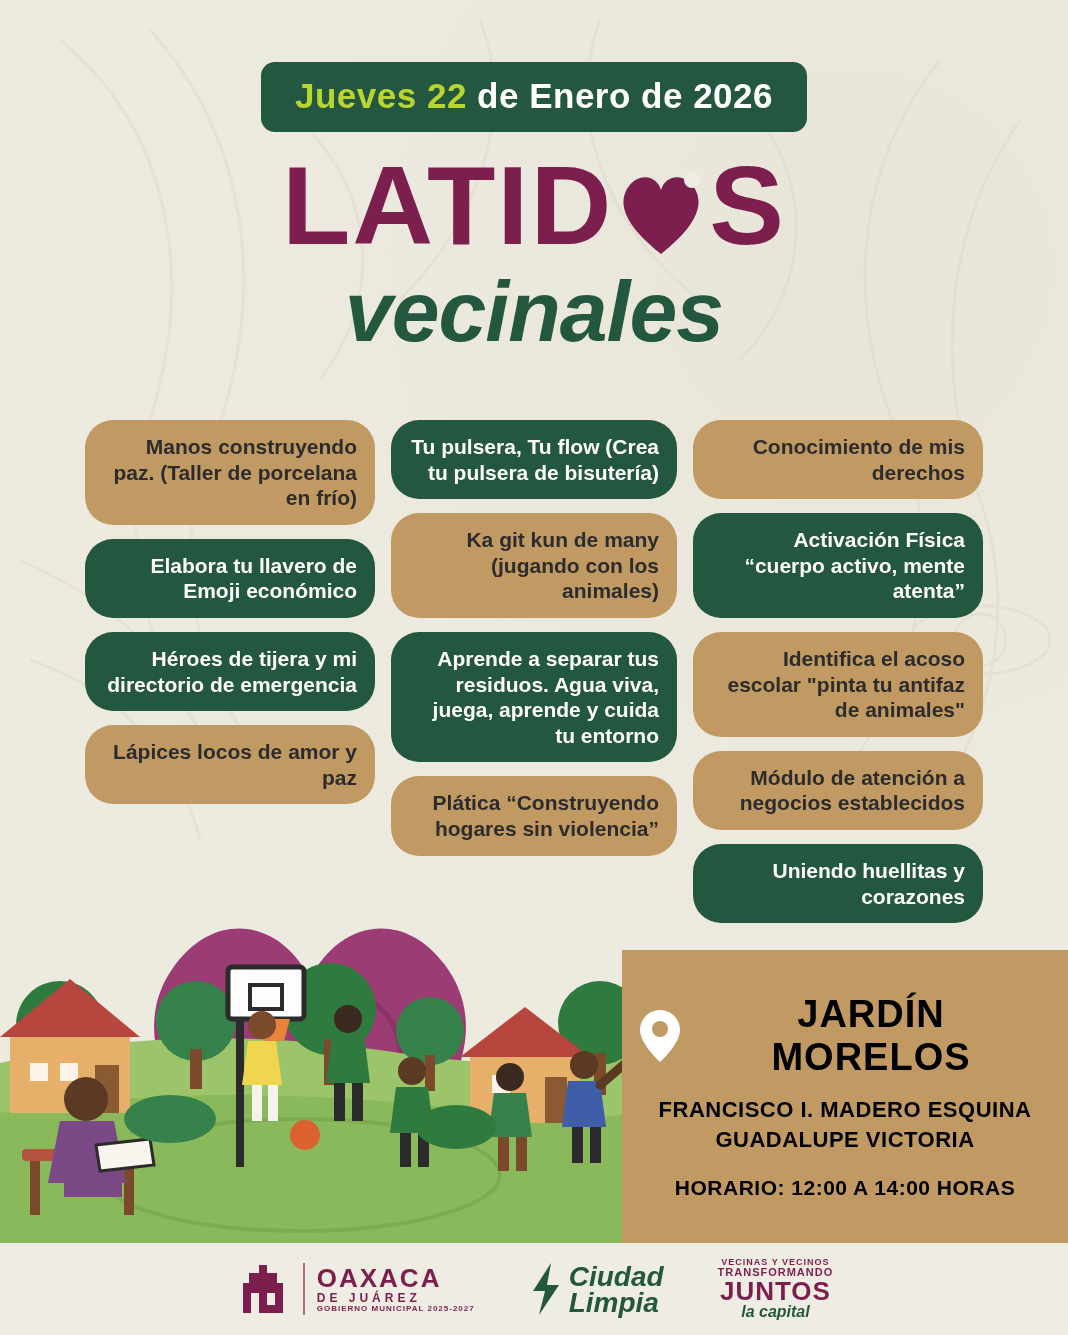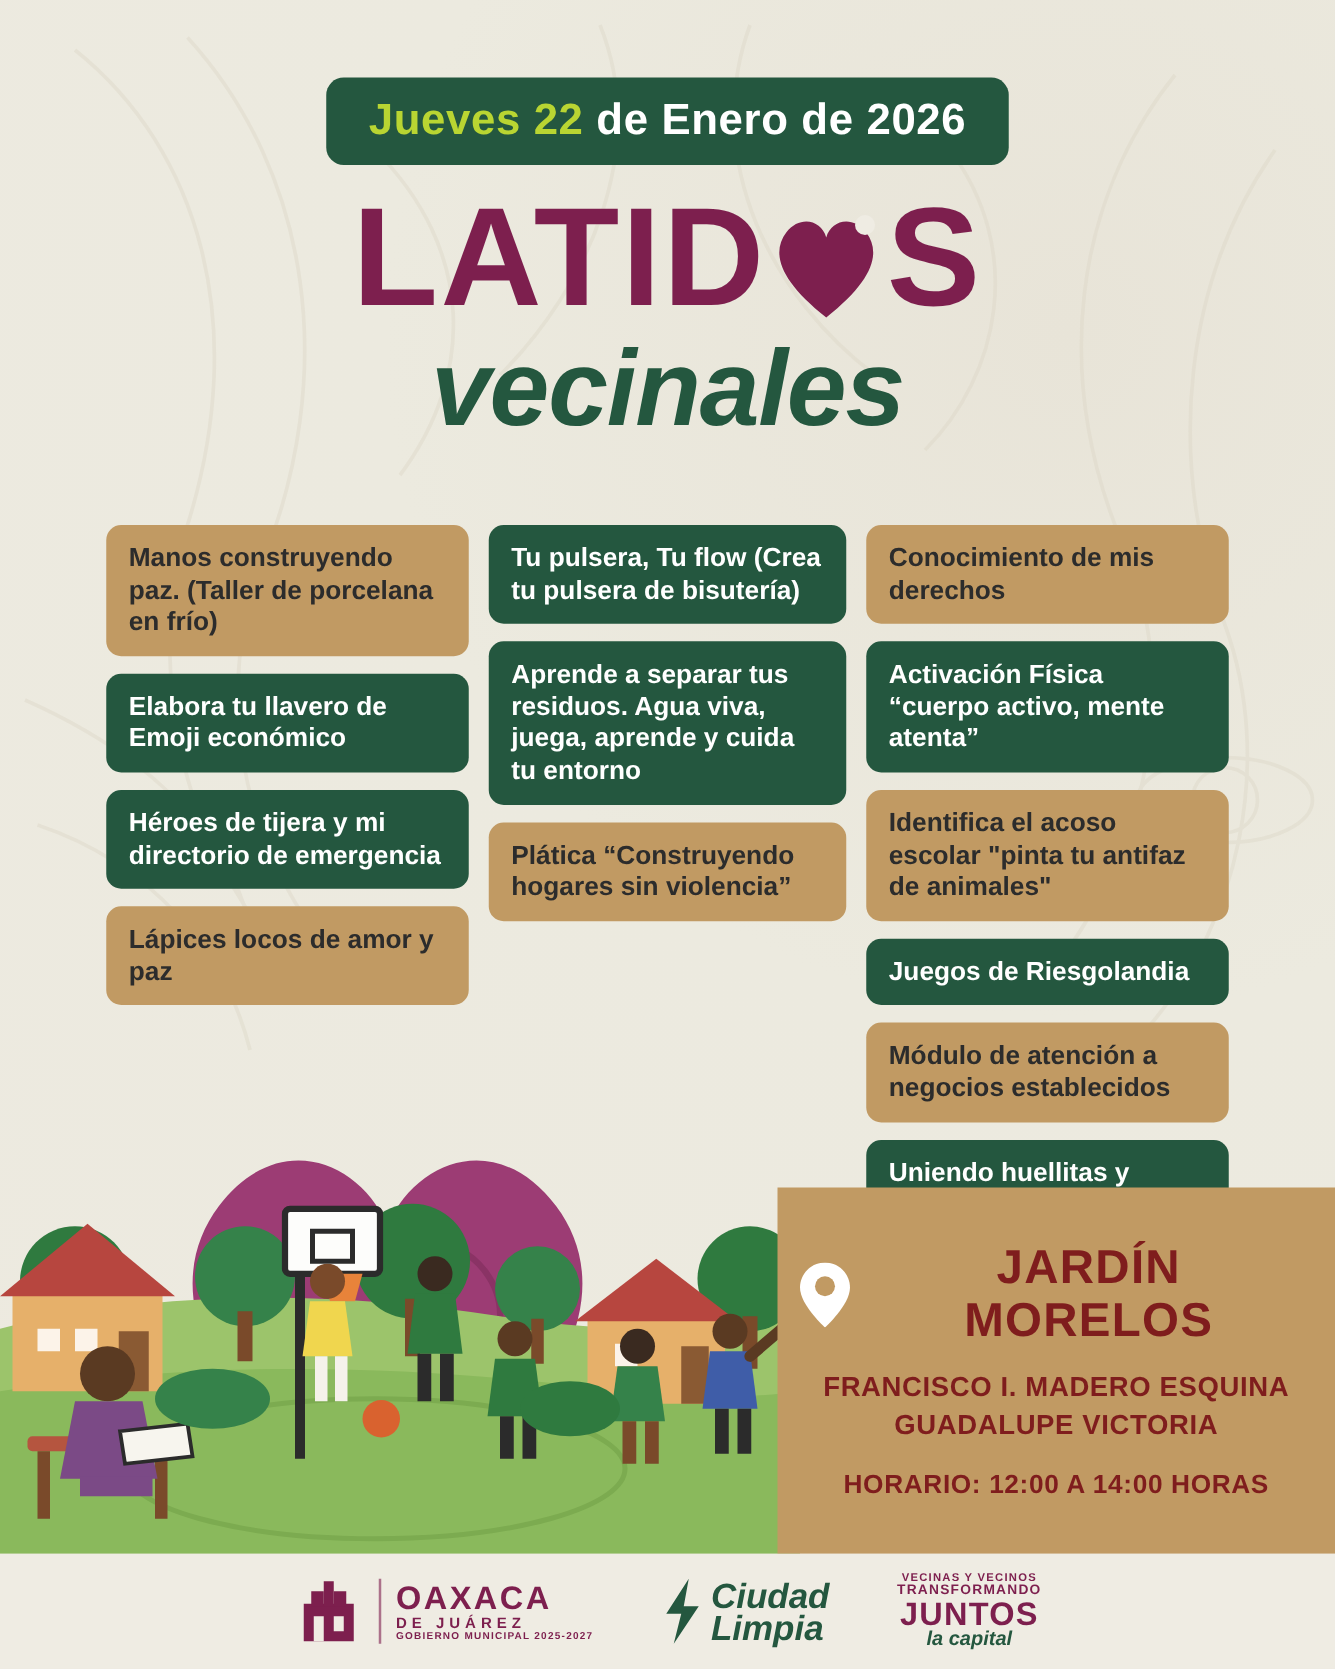--- a/index.html
+++ b/index.html
@@ -46,40 +46,40 @@
     position:relative;
   }
   
   .cols{
     position:absolute;top:420px;left:0;width:100%;
     display:flex;justify-content:center;gap:16px;
   }
   .col{width:290px;display:flex;flex-direction:column;gap:14px;}
   .col.mid{width:286px;}
   .pill{
-    border-radius:12px;
+    border-radius:28px;
     padding:14px 18px;
-    text-align:left;
+    text-align:right;
     font-size:21px;font-weight:bold;line-height:1.22;
   }
   .pill.tan{background:#c19a63;color:#2c2c2c;}
   .pill.green{background:#24573f;color:#ffffff;}
   
   .illus{
     position:absolute;left:0;bottom:92px;width:640px;height:330px;overflow:hidden;
   }
   .bigheart{
     position:absolute;left:130px;bottom:100px;width:360px;height:330px;
   }
   
   .locbox{
     position:absolute;right:0;bottom:92px;width:446px;height:293px;
     background:#c19a63;
     display:flex;flex-direction:column;align-items:center;justify-content:center;
-    text-align:center;color:#7f1d1d;padding:0 18px;box-sizing:border-box;
+    text-align:center;color:#000000;padding:0 18px;box-sizing:border-box;
   }
   .locrow{display:flex;align-items:center;gap:12px;margin-bottom:16px;}
   .locname{font-size:38px;font-weight:bold;letter-spacing:1px;}
   .locaddr{font-size:22px;font-weight:bold;line-height:1.35;letter-spacing:.5px;}
   .lochour{font-size:21px;font-weight:bold;margin-top:22px;letter-spacing:.5px;}
   
   .footer{
     position:absolute;left:0;bottom:0;width:100%;height:92px;
     background:#efece3;
     display:flex;align-items:center;justify-content:center;gap:54px;
@@ -138,29 +138,29 @@
 
     <div class="col">
       <div class="pill tan">Manos construyendo paz. (Taller de porcelana en frío)</div>
       <div class="pill green">Elabora tu llavero de Emoji económico</div>
       <div class="pill green">Héroes de tijera y mi directorio de emergencia</div>
       <div class="pill tan">Lápices locos de amor y paz</div>
     </div>
 
     <div class="col mid">
       <div class="pill green">Tu pulsera, Tu flow (Crea tu pulsera de bisutería)</div>
+      <div class="pill tan">Ka git kun de many (jugando con los animales)</div>
       <div class="pill green">Aprende a separar tus residuos. Agua viva, juega, aprende y cuida tu entorno</div>
       <div class="pill tan">Plática “Construyendo hogares sin violencia”</div>
     </div>
 
     <div class="col">
       <div class="pill tan">Conocimiento de mis derechos</div>
       <div class="pill green">Activación Física “cuerpo activo, mente atenta”</div>
       <div class="pill tan">Identifica el acoso escolar "pinta tu antifaz de animales"</div>
-      <div class="pill green">Juegos de Riesgolandia</div>
       <div class="pill tan">Módulo de atención a negocios establecidos</div>
       <div class="pill green">Uniendo huellitas y corazones</div>
     </div>
   </div>
 
   <svg class="bigheart" viewBox="0 0 360 330">
     <path d="M180 325 C20 215 0 120 45 60 C90 0 155 20 180 75 C205 20 270 0 315 60 C360 120 340 215 180 325 Z" fill="#9c3c74"></path>
     <path d="M180 268 C88 200 76 146 102 112 C128 78 166 90 180 122 C194 90 232 78 258 112 C284 146 272 200 180 268 Z" fill="none" stroke="#8a3365" stroke-width="5"></path>
   </svg>
 

